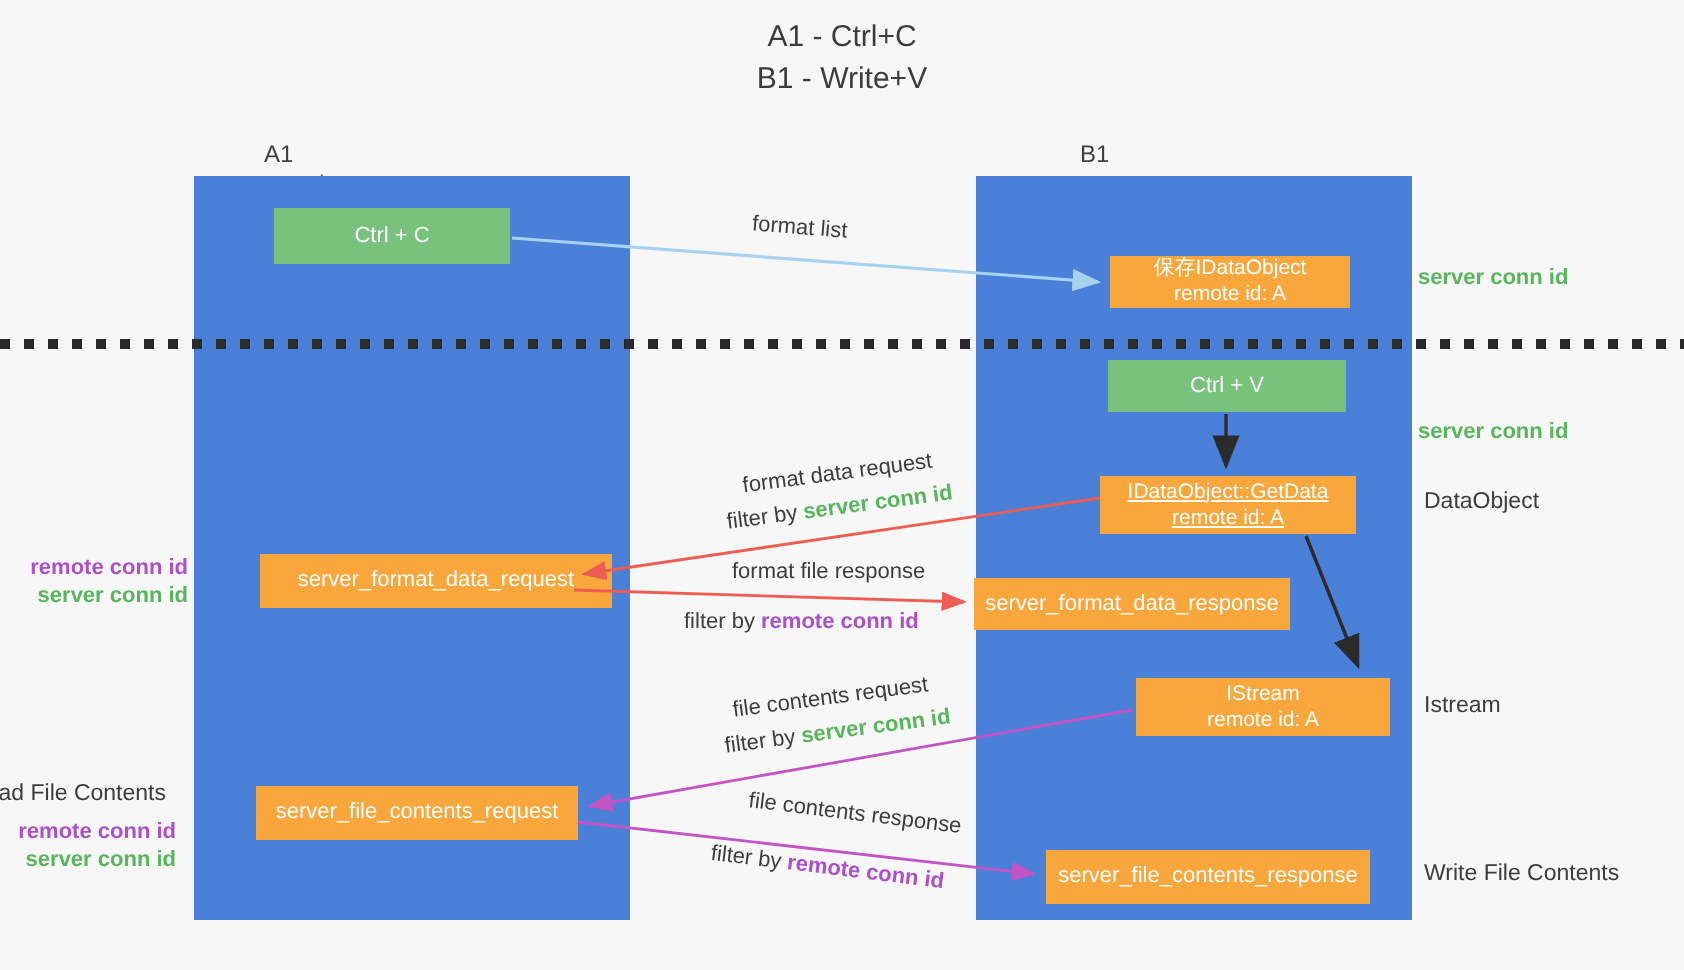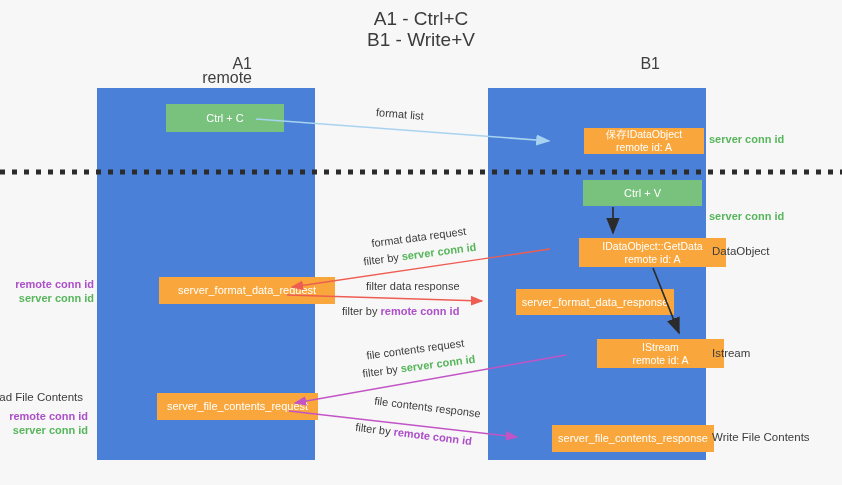--- a/index.html
+++ b/index.html
@@ -6,25 +6,25 @@
     --lane:#4a80d8; --green-box:#79c27d; --orange-box:#f9a73c;
     --arrow-blue:#a8d3f0; --arrow-red:#ee5d52; --arrow-magenta:#c254c6;
     --arrow-black:#2b2b2b; --text-green:#57b65b; --text-purple:#ad4fc9;
     --text-dark:#3c3c3c; --background:#f7f7f7;
   }
   html,body{margin:0;padding:0;}
   body{background:#e8e8e8;font-family:"Liberation Sans","DejaVu Sans",sans-serif;}
   #canvas{position:relative;width:842px;height:485px;background:var(--background);overflow:hidden;}
   .lane{position:absolute;top:88px;width:218px;height:372px;background:var(--lane);}
   .title{position:absolute;top:8px;left:331px;width:180px;text-align:center;
-         font-size:19px;line-height:21px;color:var(--text-dark);}
-  .lane-header{position:absolute;top:57px;width:120px;text-align:right;
-         font-size:16px;line-height:14px;color:#3f3f3f;}
+         font-size:15px;line-height:21px;color:var(--text-dark);}
+  .lane-header{position:absolute;top:70px;width:120px;text-align:left;
+         font-size:12px;line-height:14px;color:#3f3f3f;}
   .node{position:absolute;display:flex;flex-direction:column;justify-content:center;
-        color:#fff;font-size:11px;line-height:13px;text-align:center;box-sizing:border-box;margin-left:29px;}
+        color:#fff;font-size:11px;line-height:13px;text-align:center;box-sizing:border-box;}
   .node.green{background:var(--green-box);}
   .node.orange{background:var(--orange-box);}
   .node.two-line{font-size:10.5px;}
   svg.overlay{position:absolute;left:0;top:0;pointer-events:none;}
   .stroke-blue{stroke:var(--arrow-blue);}   .fill-blue{fill:var(--arrow-blue);}
   .stroke-red{stroke:var(--arrow-red);}     .fill-red{fill:var(--arrow-red);}
   .stroke-magenta{stroke:var(--arrow-magenta);} .fill-magenta{fill:var(--arrow-magenta);}
   .stroke-black{stroke:var(--arrow-black);} .fill-black{fill:var(--arrow-black);}
   .lbl{position:absolute;font-size:11px;color:var(--text-dark);white-space:nowrap;}
   .lbl .green{color:var(--text-green);font-weight:bold;}
@@ -63,21 +63,21 @@
 
   <div class="node orange two-line" style="left:555px;top:128px;width:120px;height:26px;">
     <span>保存IDataObject</span>
     <span>remote id: A</span>
   </div>
 
   <div class="node green" style="left:554px;top:180px;width:119px;height:26px;">
     <span>Ctrl + V</span>
   </div>
 
-  <div class="node orange two-line" style="left:550px;top:238px;width:147px;height:29px;">
+  <div class="node orange two-line" style="left:550px;top:238px;width:128px;height:29px;text-decoration:underline;">
     <span>IDataObject::GetData</span>
     <span>remote id: A</span>
   </div>
 
   <div class="node orange" style="left:130px;top:277px;width:176px;height:27px;">
     <span>server_format_data_request</span>
   </div>
 
   <div class="node orange" style="left:487px;top:289px;width:158px;height:26px;">
     <span>server_format_data_response</span>
@@ -129,21 +129,21 @@
     <line x1="289" y1="411" x2="517" y2="437" class="stroke-magenta" stroke-width="1.4" marker-end="url(#mMagenta)"></line>
   </svg>
 
   <div class="lbl rot-slight" style="left:376px;top:108px;">format list</div>
 
   <div class="lbl rot-neg" style="left:371px;top:231px;">format data request</div>
   <div class="lbl rot-neg" style="left:363px;top:248px;">
     <span>filter by </span><span class="green">server conn id</span>
   </div>
 
-  <div class="lbl" style="left:366px;top:280px;">filter data response</div>
+  <div class="lbl" style="left:366px;top:280px;">format file response</div>
   <div class="lbl" style="left:342px;top:305px;">
     <span>filter by </span><span class="purple">remote conn id</span>
   </div>
 
   <div class="lbl rot-neg" style="left:366px;top:343px;">file contents request</div>
   <div class="lbl rot-neg" style="left:362px;top:360px;">
     <span>filter by </span><span class="green">server conn id</span>
   </div>
 
   <div class="lbl rot-pos" style="left:374px;top:401px;">file contents response</div>

